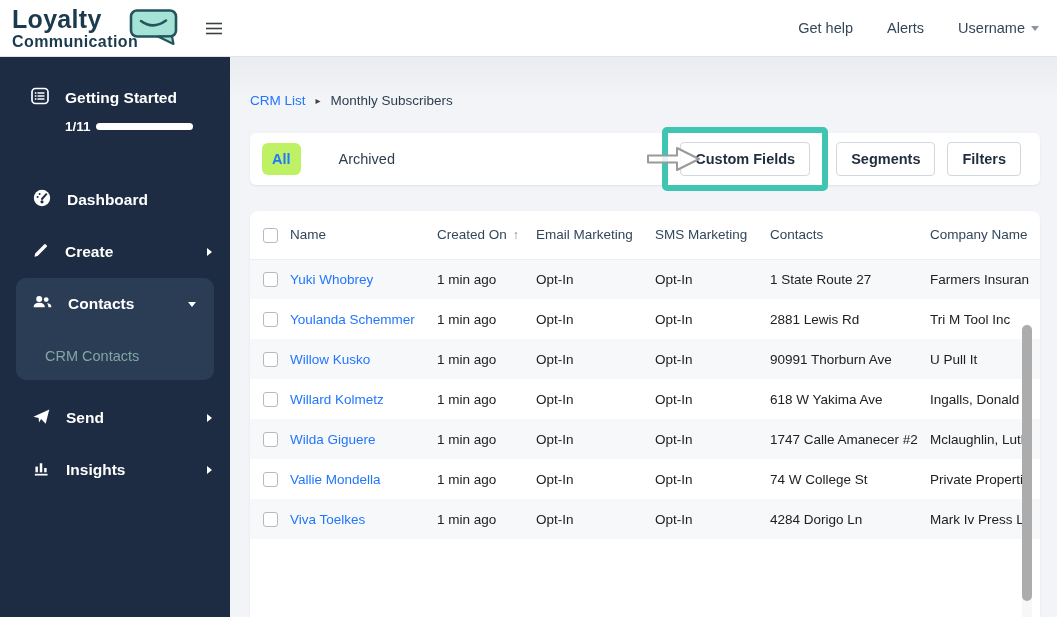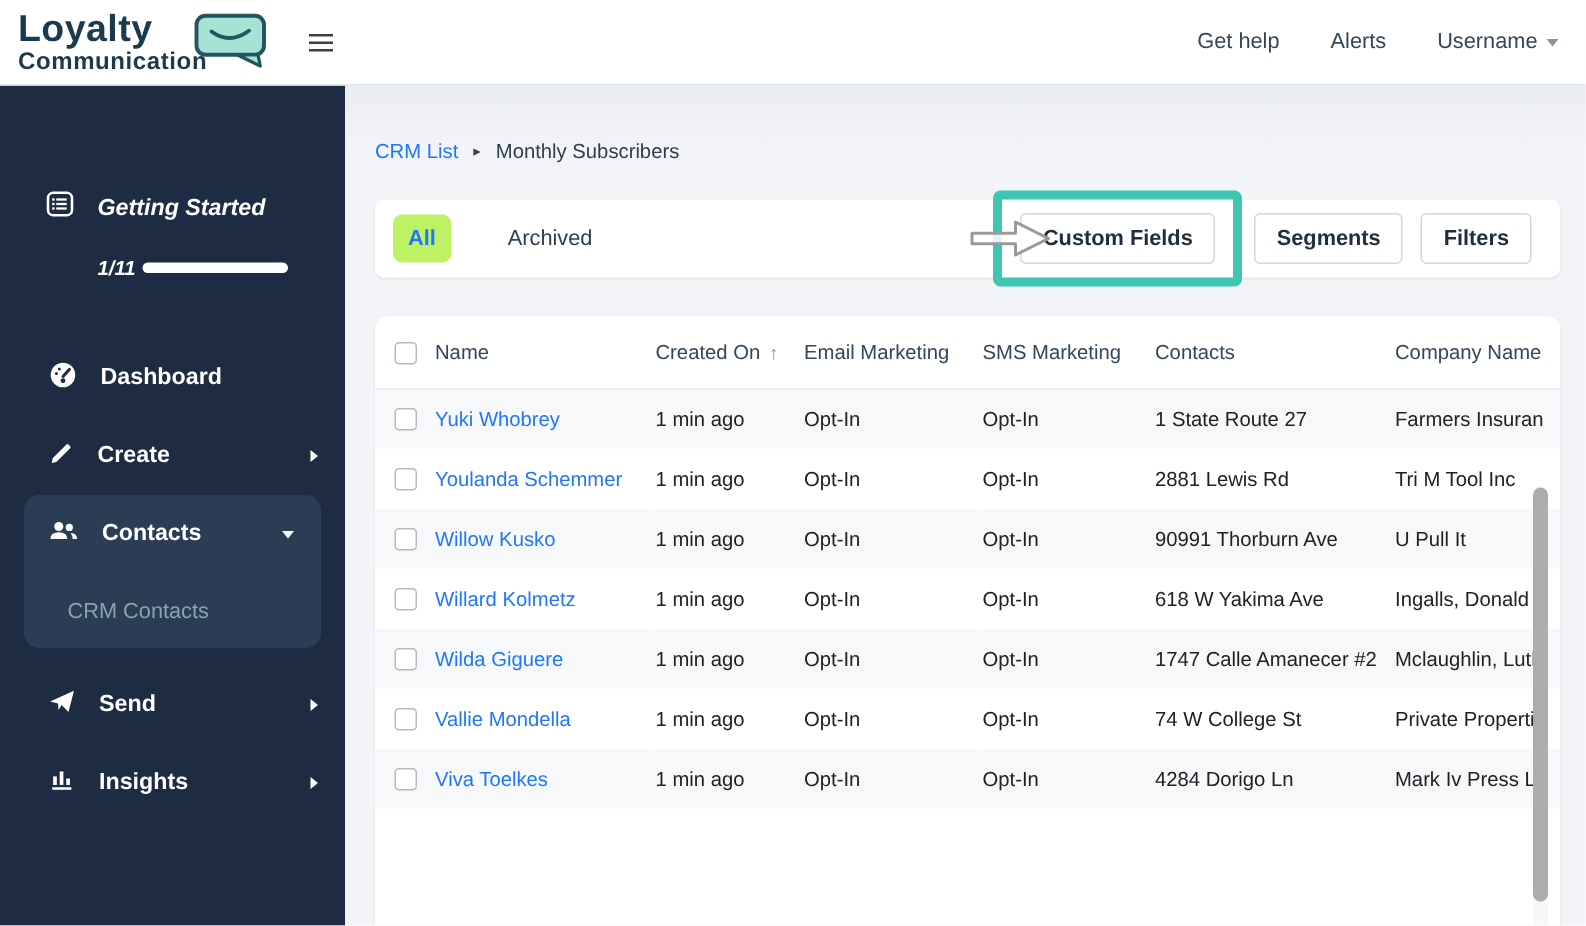--- a/index.html
+++ b/index.html
@@ -25,24 +25,24 @@
   .hdr-spacer { flex:1; }
   .hdr-nav { display:flex; align-items:center; gap:34px; }
   .hdr-link { font-size:14.5px; color:#33475b; cursor:pointer; }
   .hdr-user { font-size:14.5px; color:#33475b; font-weight:500; cursor:pointer; display:flex; align-items:center; gap:6px; }
   .caret-down { width:0; height:0; border-left:4px solid transparent; border-right:4px solid transparent; border-top:5px solid #8a94a0; }
   
   .sidebar {
     position:absolute; top:57px; left:0; bottom:0; width:230px;
     background:#1d2c42; color:#fff; z-index:5;
   }
-  .gs-block { padding:69px 30px 0 30px;font-style:italic; }
+  .gs-block { padding:29px 30px 0 30px; }
   .gs-row { display:flex; align-items:center; gap:15px; }
   .gs-label { font-size:15.5px; font-weight:700; }
-  .gs-progress-row { display:flex; align-items:center; gap:5px; margin-top:20px; padding-left:35px; }
+  .gs-progress-row { display:flex; align-items:center; gap:5px; margin-top:9px; padding-left:35px; }
   .gs-count { font-size:13.5px; font-weight:600; }
   .progress-track { width:97px; height:7px; background:#fff; border-radius:4px; overflow:hidden; }
   .progress-fill { height:100%; background:#2eae60; border-radius:4px; }
   .side-nav { margin-top:40px; }
   .nav-item { height:52px; display:flex; align-items:center; gap:15px; padding:0 18px 0 32px; font-size:15.5px; font-weight:700; cursor:pointer; }
   .chev-right { width:0; height:0; border-top:4.5px solid transparent; border-bottom:4.5px solid transparent; border-left:5.5px solid #fff; margin-left:auto; }
   .chev-down { width:0; height:0; border-left:4.5px solid transparent; border-right:4.5px solid transparent; border-top:5.5px solid #fff; margin-left:auto; }
   .contacts-group { margin:0 16px; background:#2b3c55; border-radius:10px; padding:2px 0 16px 0; }
   .contacts-group .nav-item { height:48px; padding:0 18px 0 16px; }
   .sub-item { padding-left:29px; margin-top:20px; font-size:14.5px; color:#84a6a4; cursor:pointer; }

